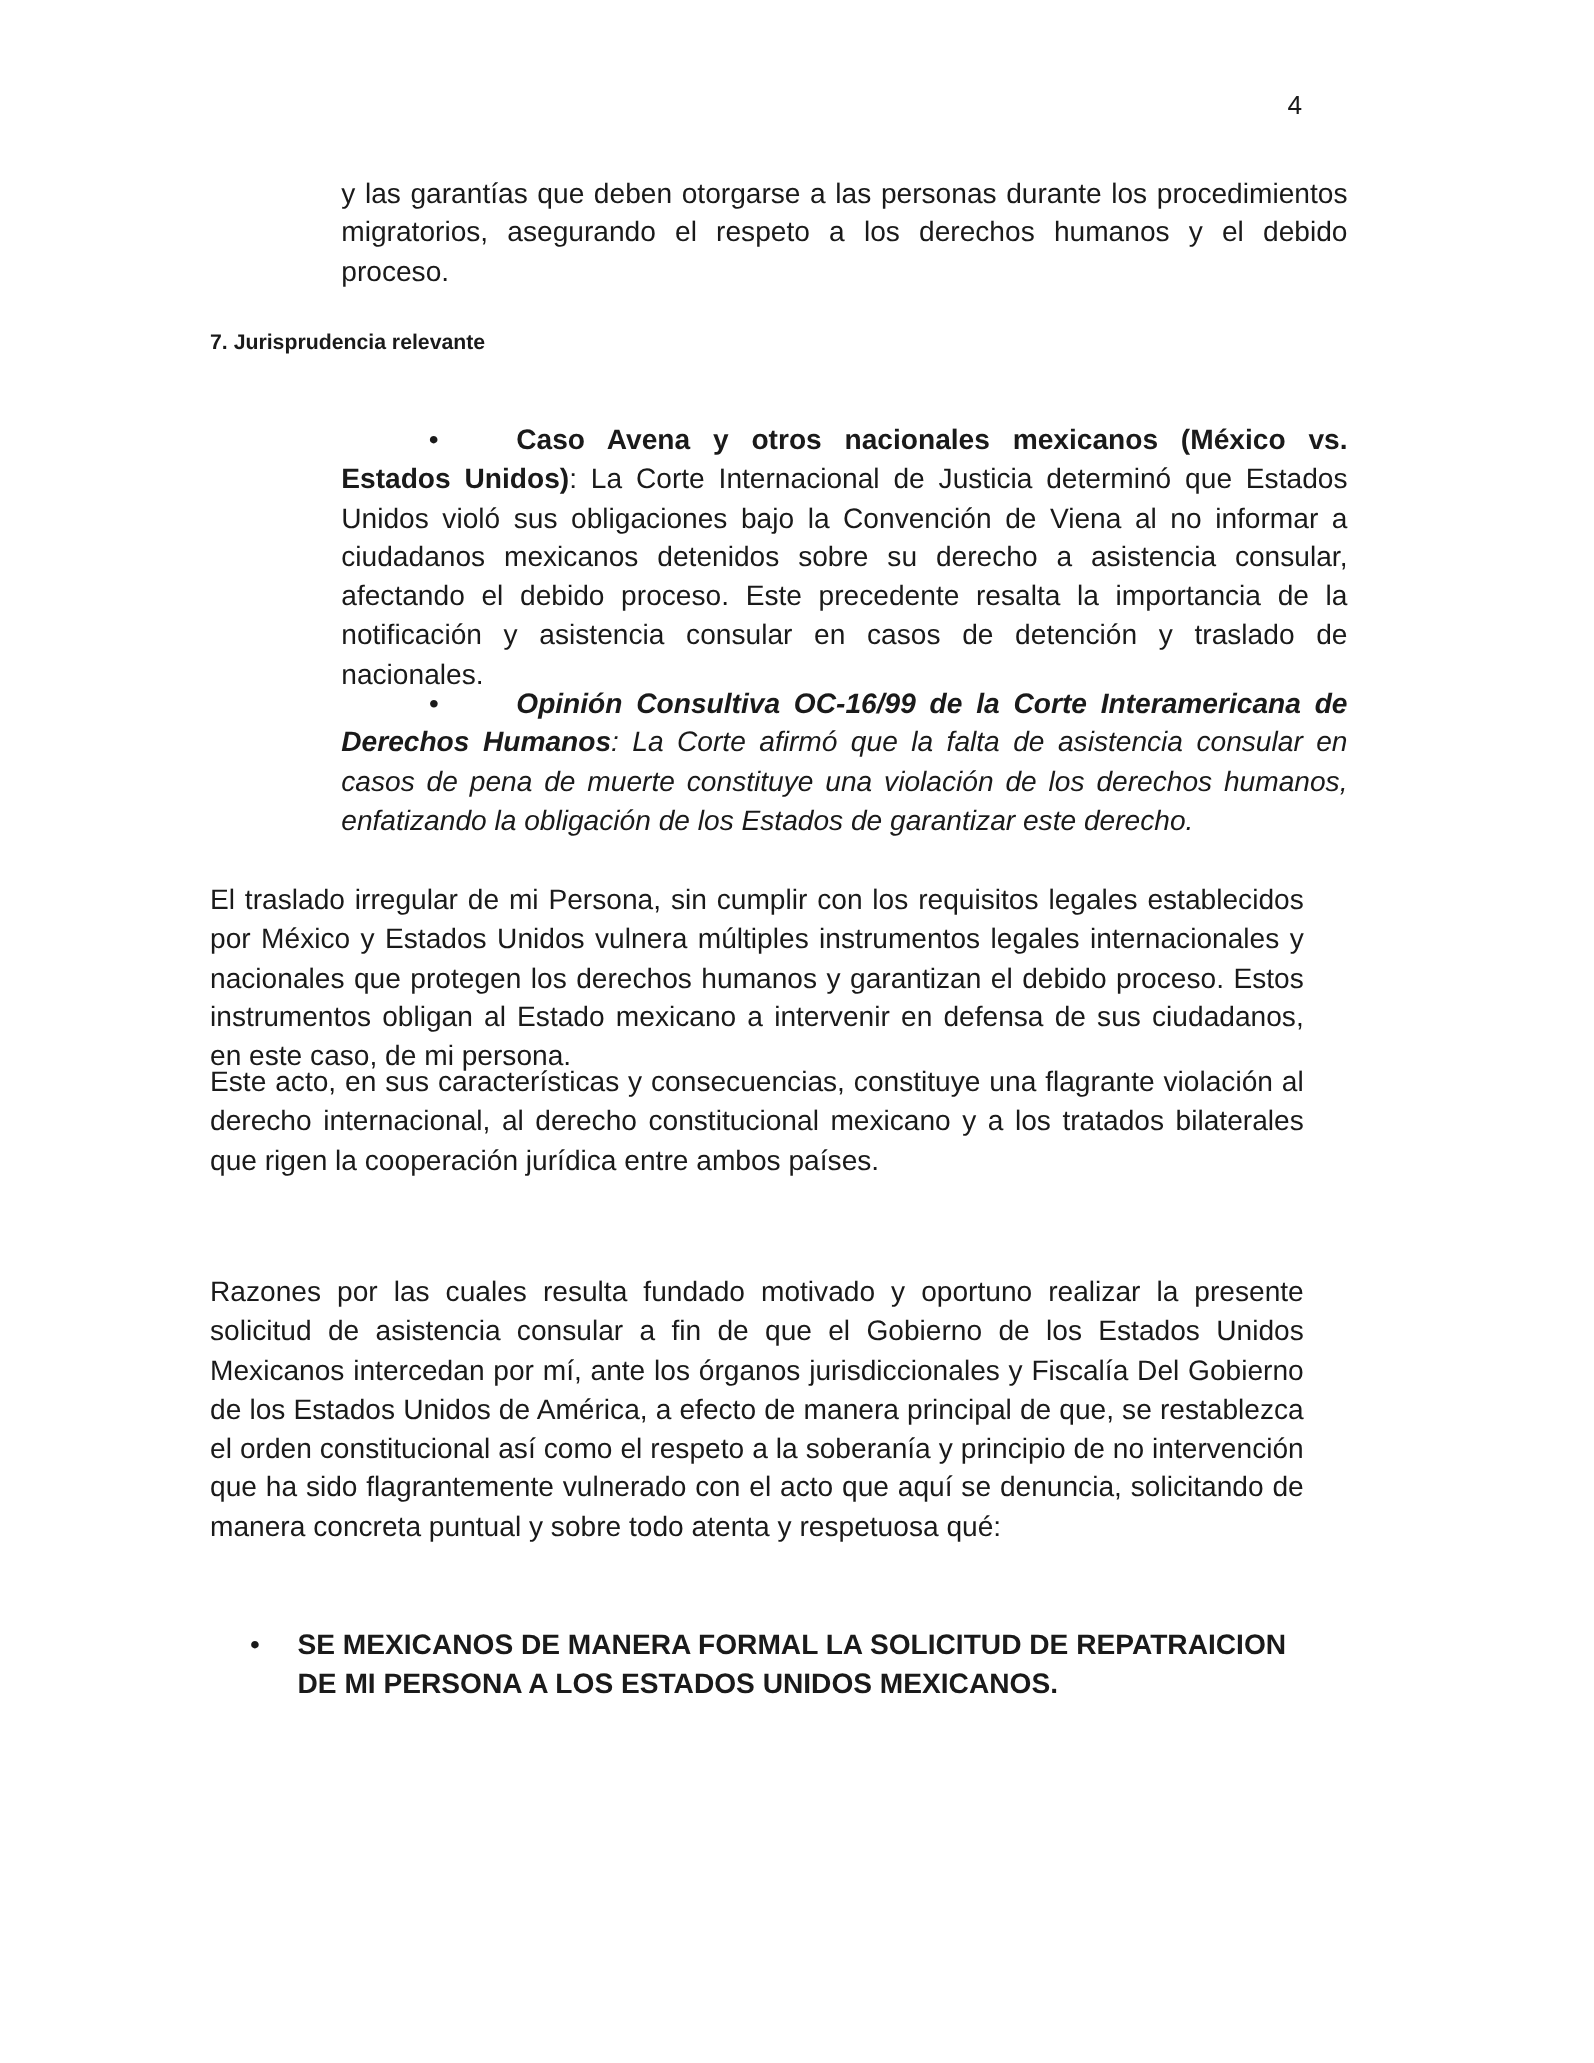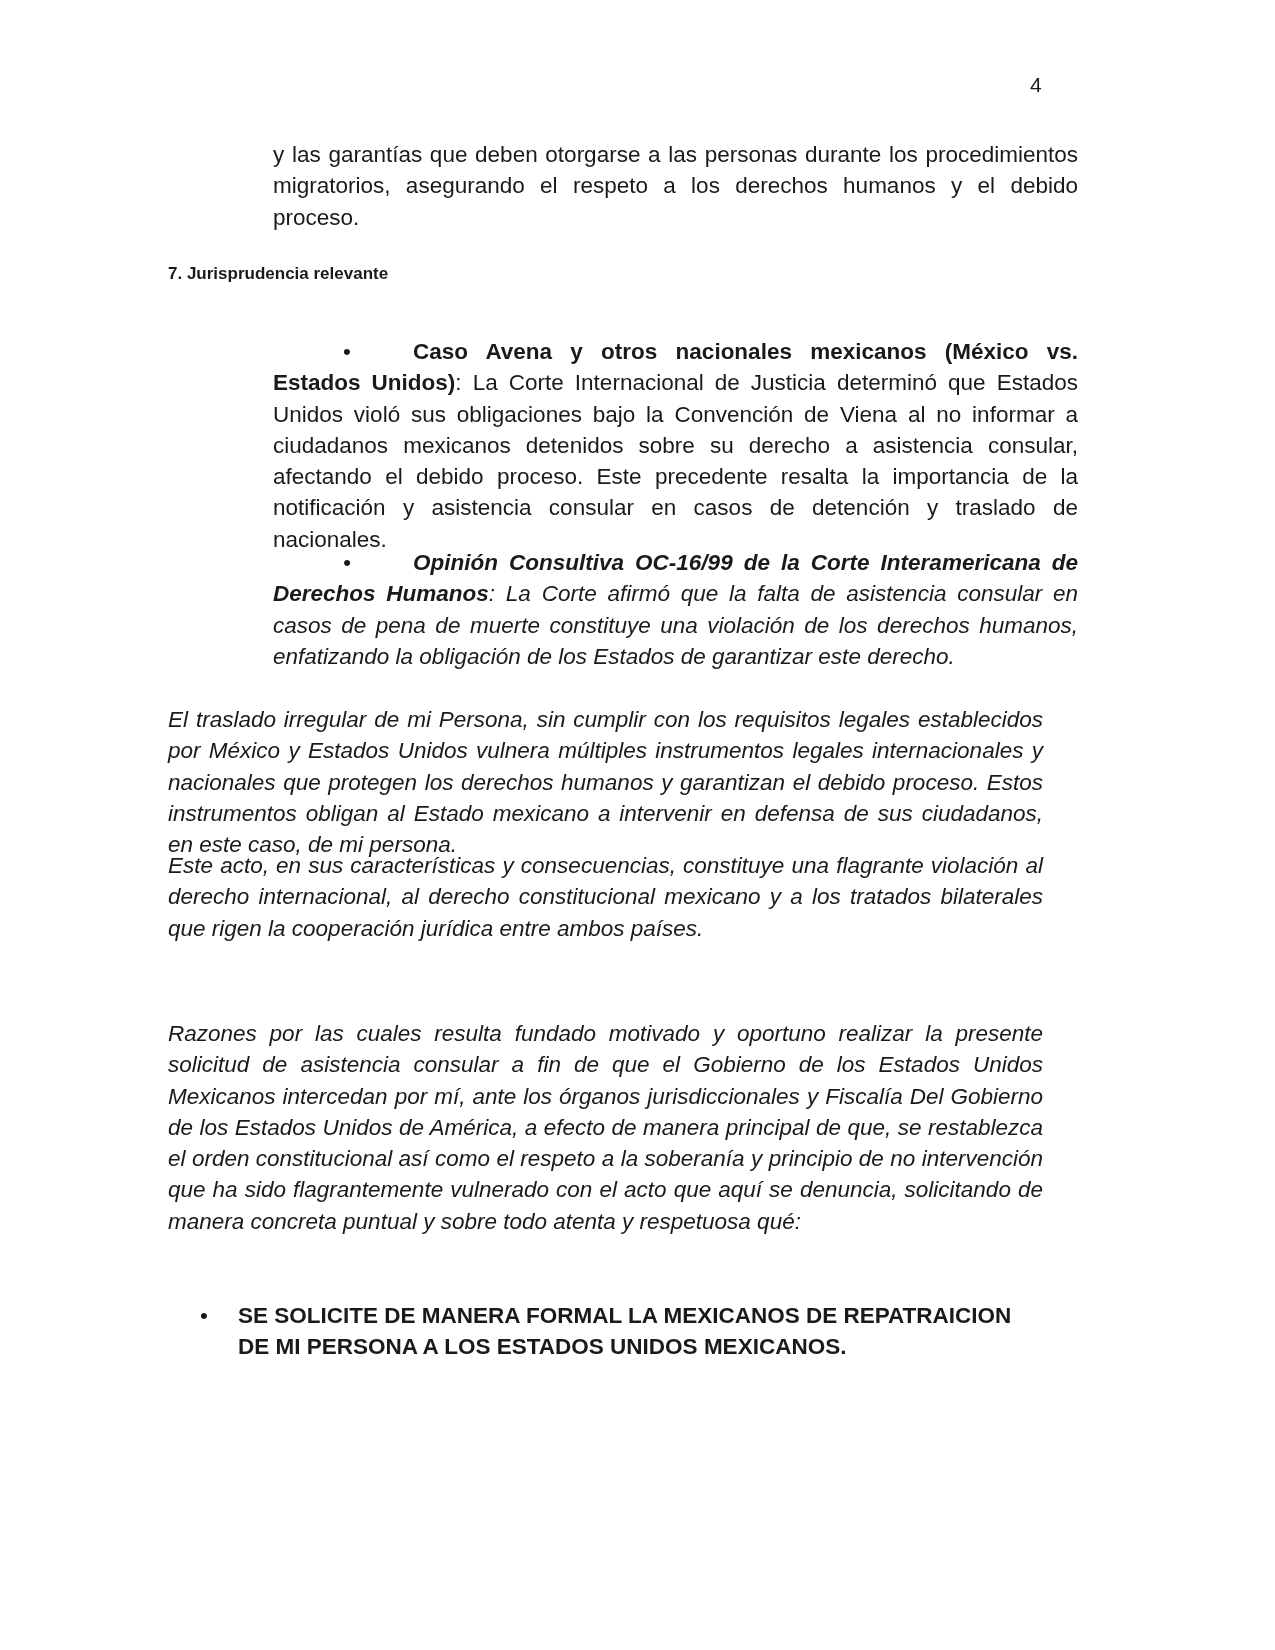--- a/index.html
+++ b/index.html
@@ -1,21 +1,21 @@
 <!DOCTYPE html>
 <html><head>
 <meta charset="utf-8">
 <style>
   html, body { margin: 0; padding: 0; background: #ffffff; }
   body { width: 1275px; height: 1650px; position: relative; overflow: hidden;
          font-family: "Liberation Sans", sans-serif; color: #1a1a1a; }
   .page-number { position: absolute; top: 73px; left: 1030px; font-size: 21px; }
   .block { position: absolute; font-size: 22.5px; line-height: 31.3px; text-align: justify; }
   .indent { left: 238px; width: 805px; margin-left: 35px; }
-  .full { left: 168px; width: 875px; font-style: italic; }
+  .full { left: 168px; width: 875px; }
   .heading { position: absolute; left: 168px; top: 264px; font-size: 17px; font-weight: bold; }
   .b { font-weight: bold; }
   .bullet-inline { display: inline-block; width: 70px; padding-left: 70px; }
   .final-list { position: absolute; left: 200px; top: 1300px; width: 843px; font-size: 22.5px;
                 line-height: 31.3px; font-weight: bold; }
   .final-list .dot { position: absolute; left: 0; top: 0; font-weight: normal; }
   .final-list .txt { margin-left: 38px; display: block; }
 </style>
 </head>
 <body>
@@ -33,14 +33,14 @@
 <div class="block indent" style="top:547px;font-style:italic;">
   <span class="bullet-inline"><span>•</span></span><span class="b">Opinión Consultiva OC-16/99 de la Corte Interamericana de Derechos Humanos</span><span>: La Corte afirmó que la falta de asistencia consular en casos de pena de muerte constituye una violación de los derechos humanos, enfatizando la obligación de los Estados de garantizar este derecho.</span>
 </div>
 
 <div class="block full" style="top:704px;">El traslado irregular de mi Persona, sin cumplir con los requisitos legales establecidos por México y Estados Unidos vulnera múltiples instrumentos legales internacionales y nacionales que protegen los derechos humanos y garantizan el debido proceso. Estos instrumentos obligan al Estado mexicano a intervenir en defensa de sus ciudadanos, en este caso, de mi persona.</div>
 <div class="block full" style="top:850px;">Este acto, en sus características y consecuencias, constituye una flagrante violación al derecho internacional, al derecho constitucional mexicano y a los tratados bilaterales que rigen la cooperación jurídica entre ambos países.</div>
 <div class="block full" style="top:1018px;">Razones por las cuales resulta fundado motivado y oportuno realizar la presente solicitud de asistencia consular a fin de que el Gobierno de los Estados Unidos Mexicanos intercedan por mí, ante los órganos jurisdiccionales y Fiscalía Del Gobierno de los Estados Unidos de América, a efecto de manera principal de que, se restablezca el orden constitucional así como el respeto a la soberanía y principio de no intervención que ha sido flagrantemente vulnerado con el acto que aquí se denuncia, solicitando de manera concreta puntual y sobre todo atenta y respetuosa qué:</div>
 
 <div class="final-list">
   <span class="dot">•</span>
-  <span class="txt">SE SOLICITE DE MANERA FORMAL LA MEXICANOS DE REPATRAICION DE MI PERSONA A LOS ESTADOS UNIDOS MEXICANOS.</span>
+  <span class="txt">SE MEXICANOS DE MANERA FORMAL LA SOLICITUD DE REPATRAICION DE MI PERSONA A LOS ESTADOS UNIDOS MEXICANOS.</span>
 </div>
 
 </body></html>

